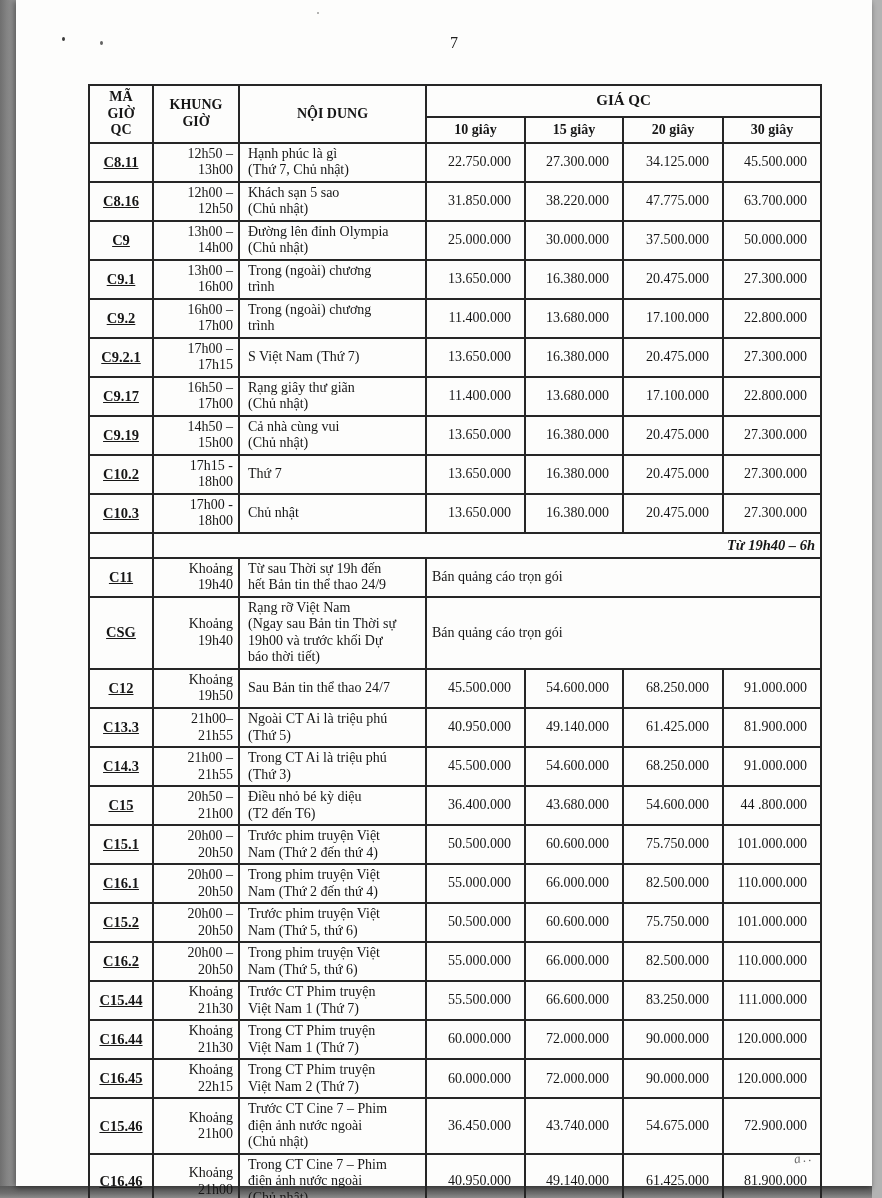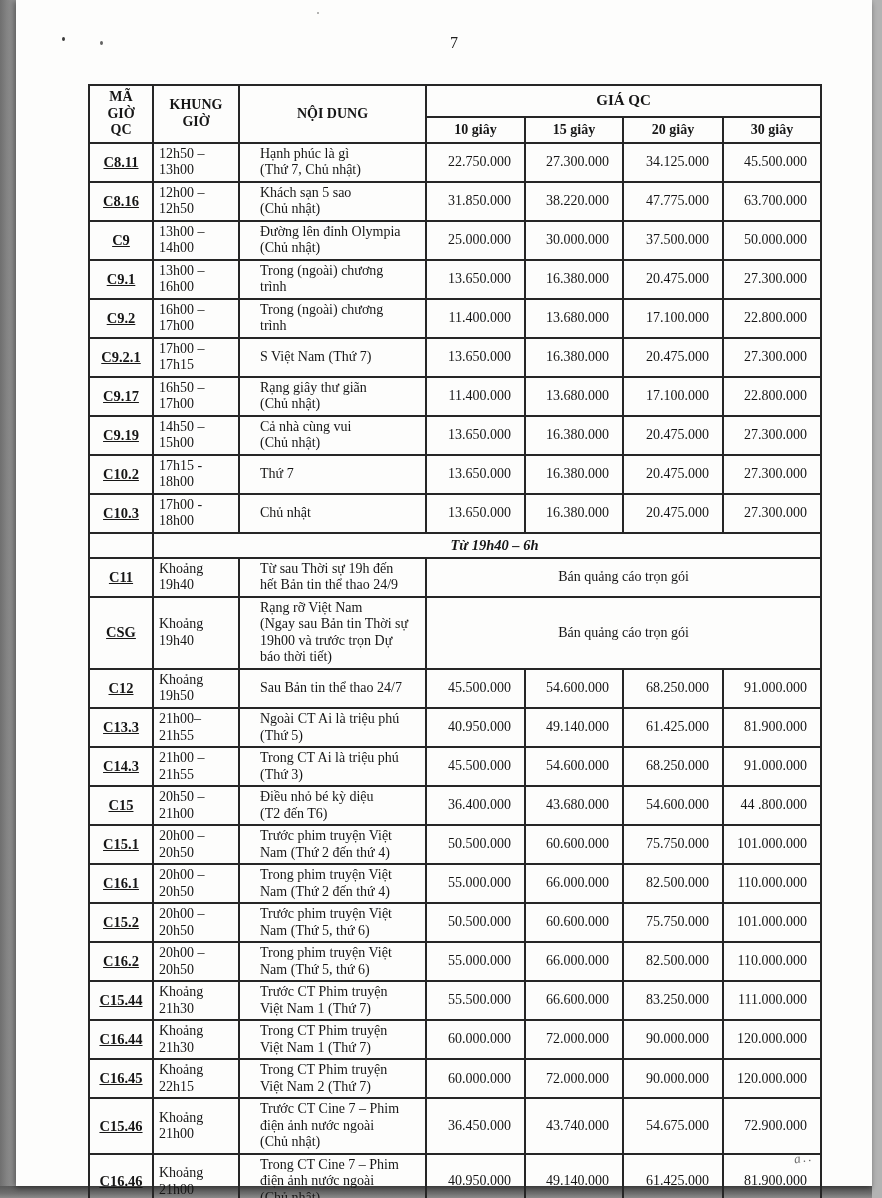--- a/index.html
+++ b/index.html
@@ -46,26 +46,26 @@
     padding:2px 5px;
     vertical-align:middle;
     overflow:hidden;
   }
   .price-table th{
     font-weight:bold;text-align:center;white-space:pre-line;
     font-size:14px;padding:3px 2px;
   }
   .price-table th.group{font-size:15px;height:24px;}
   td.code{font-weight:bold;text-align:center;font-size:14.5px;text-decoration:underline;}
-  td.time{text-align:left;white-space:pre-line;border-radius:17px;}
-  td.content{text-align:left;white-space:pre-line;padding-left:20px;}
+  td.time{text-align:right;white-space:pre-line;border-radius:17px;}
+  td.content{text-align:left;white-space:pre-line;padding-left:8px;}
   td.price{text-align:right;padding-right:13px;}
-  td.merged{text-align:center;}
+  td.merged{}
   td.section{
-    font-weight:bold;font-style:italic;text-align:center;
+    font-weight:bold;font-style:italic;text-align:right;
     padding-left:20px;font-size:14.5px;height:19px;
   }
   tbody tr{height:37px;}
   tr.r-section{height:21px;}
 
   .corner-mark{
     position:absolute;left:778px;top:1150px;
     font-style:italic;font-size:13px;color:#4d4d4d;
     transform:rotate(-10deg);letter-spacing:2px;opacity:.85;
   }
@@ -229,21 +229,21 @@
           <td class="content">Từ sau Thời sự 19h đến
 hết Bản tin thể thao 24/9</td>
           <td class="merged" colspan="4">Bán quảng cáo trọn gói</td>
         </tr>
         <tr>
           <td class="code">CSG</td>
           <td class="time">Khoảng
 19h40</td>
           <td class="content">Rạng rỡ Việt Nam
 (Ngay sau Bản tin Thời sự
-19h00 và trước trọn Dự
+19h00 và trước khối Dự
 báo thời tiết)</td>
           <td class="merged" colspan="4">Bán quảng cáo trọn gói</td>
         </tr>
         <tr>
           <td class="code">C12</td>
           <td class="time">Khoảng
 19h50</td>
           <td class="content">Sau Bản tin thể thao 24/7</td>
           <td class="price">45.500.000</td>
           <td class="price">54.600.000</td>

